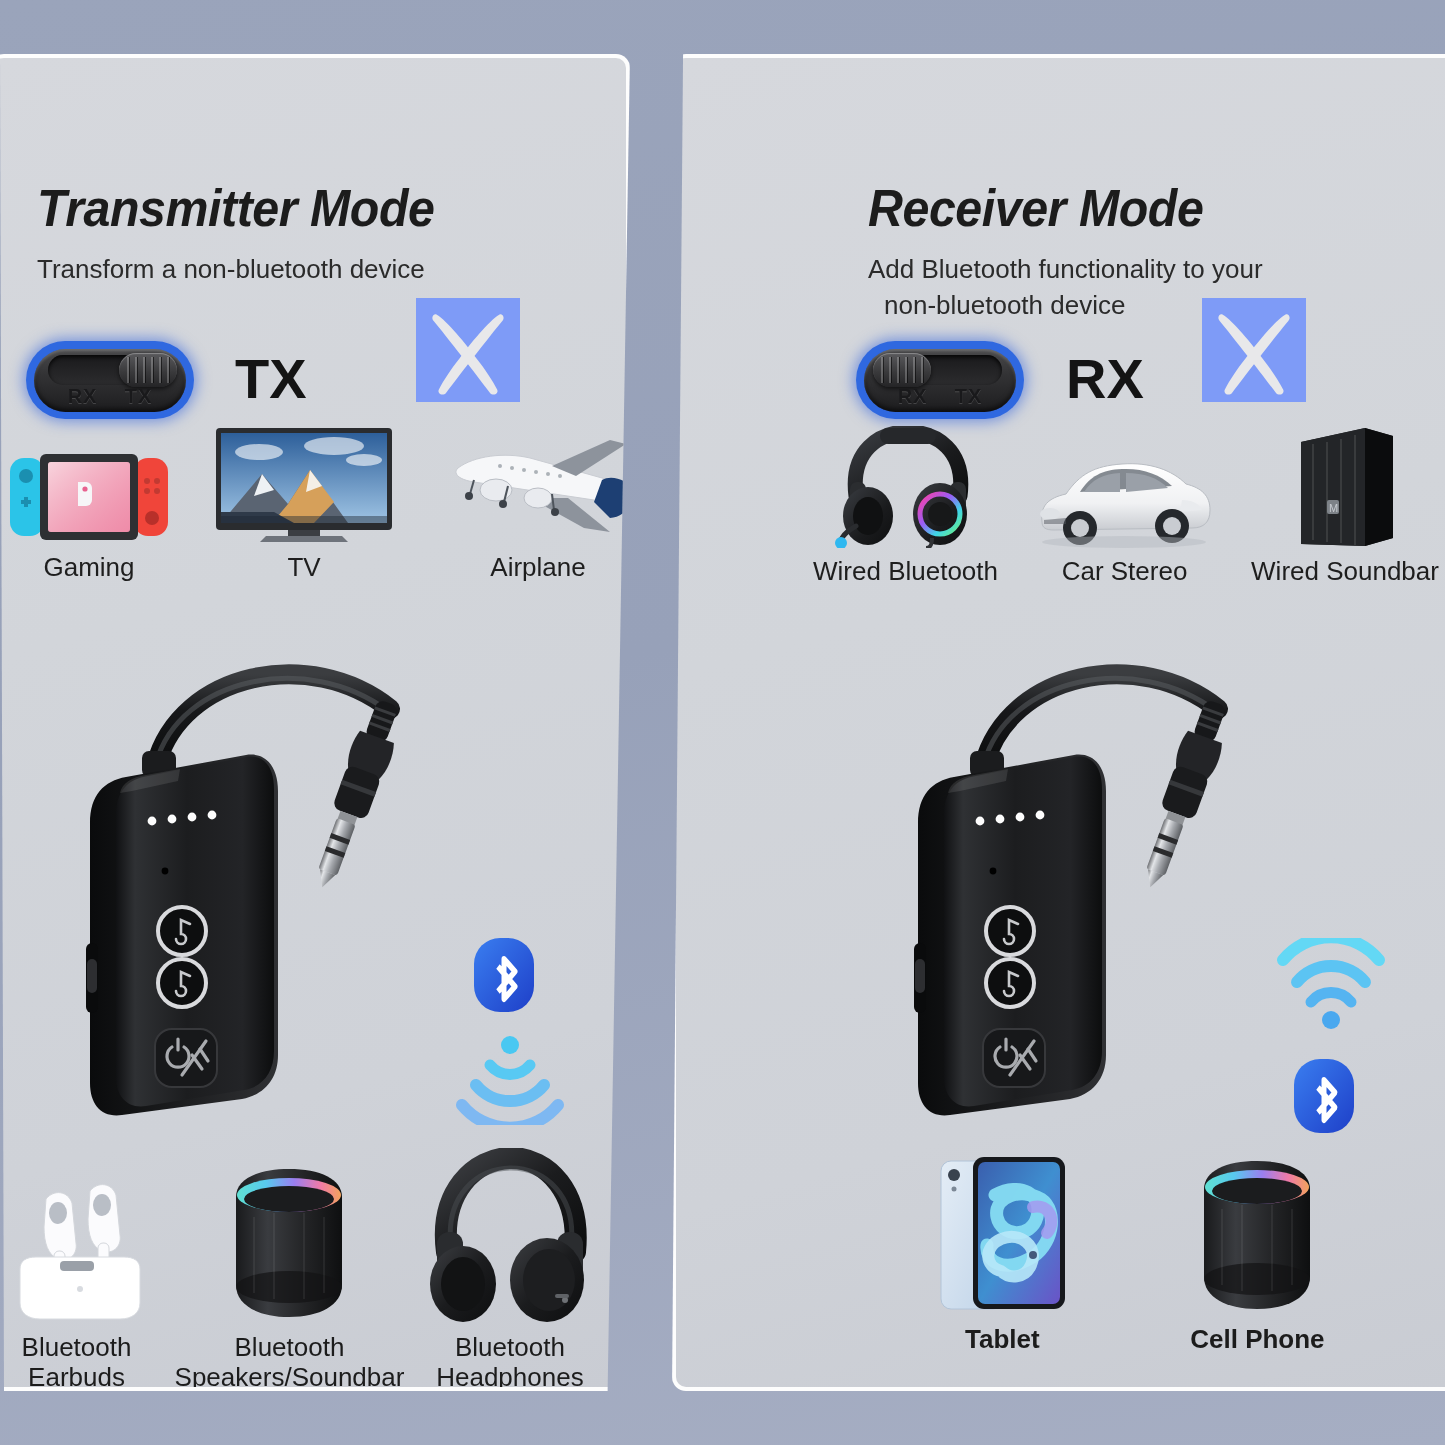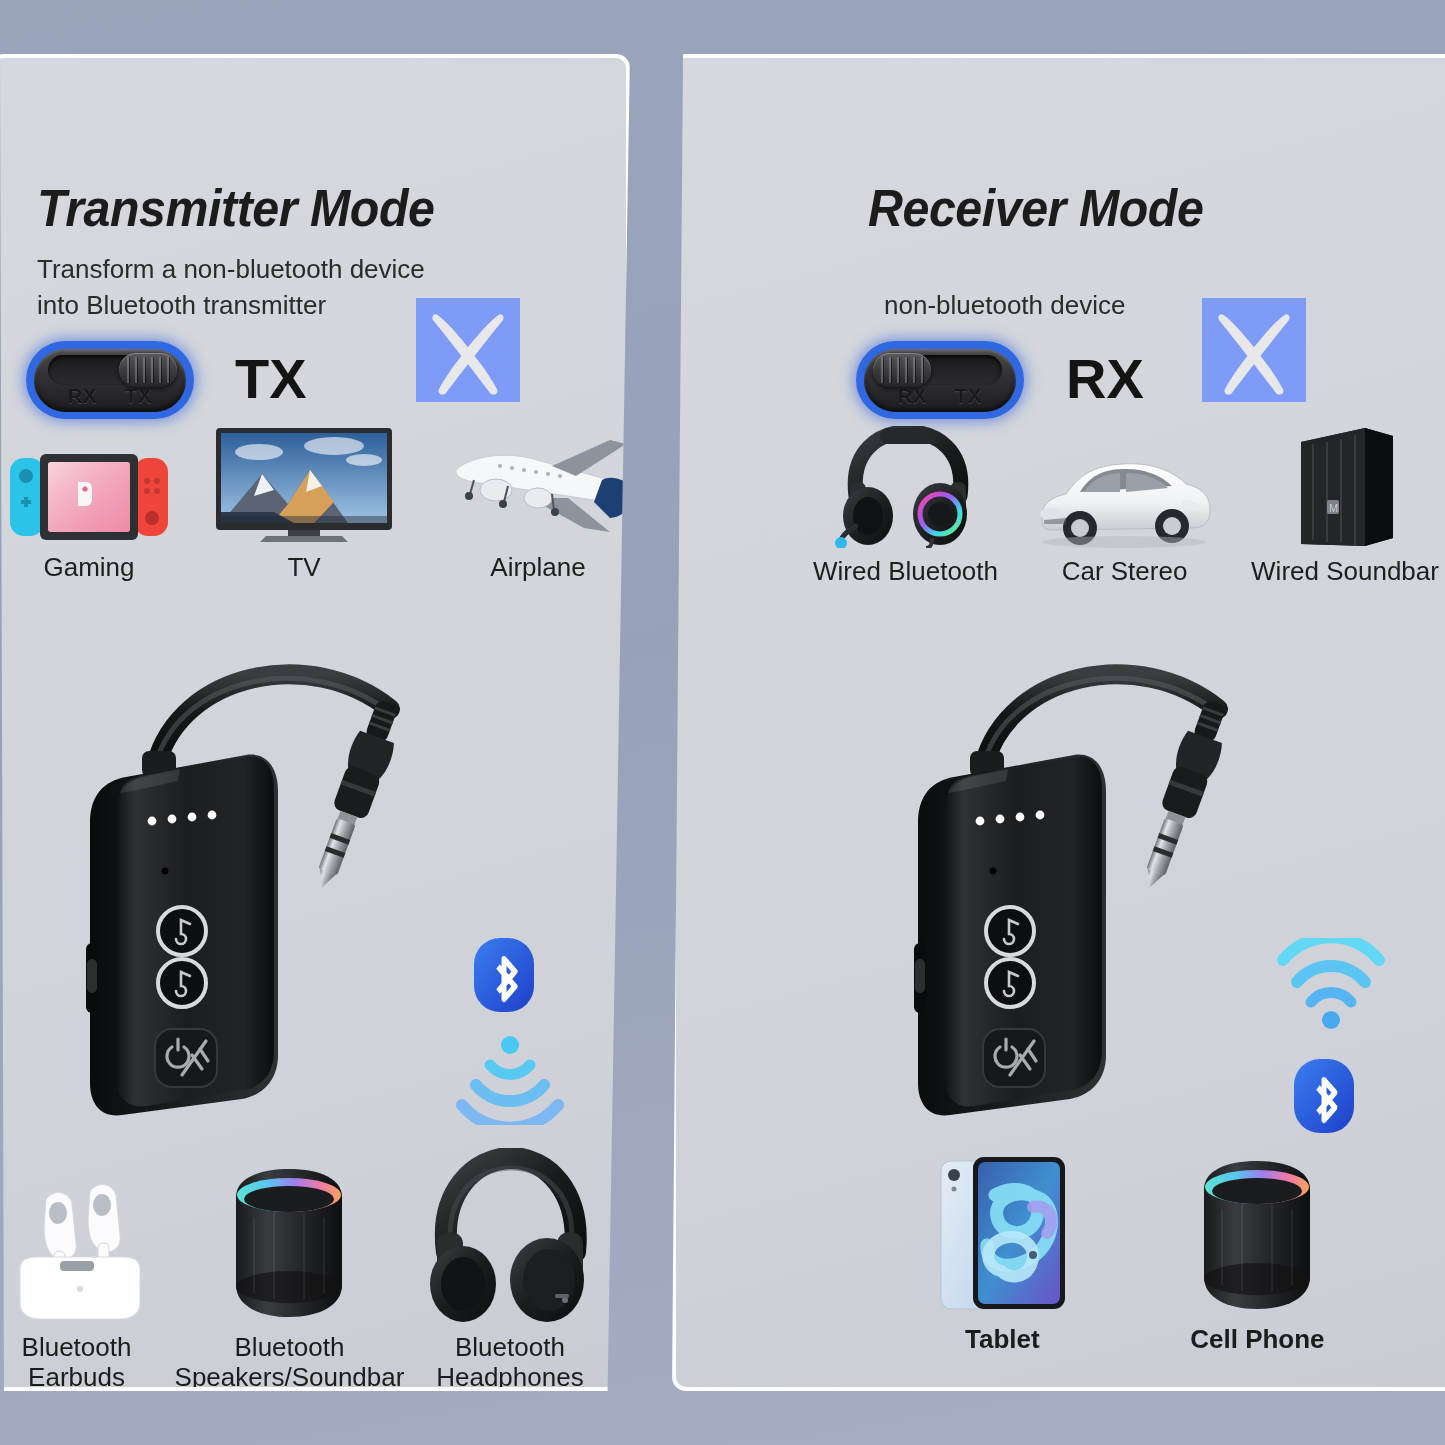--- a/index.html
+++ b/index.html
@@ -124,21 +124,20 @@
 </style>
 </head>
 <body>
 
 <div class="panel" id="panel-left">
   <div class="panel-inner">
 
     <div class="mode-title" style="position:absolute;left:47px;top:120px;">Transmitter Mode</div>
 
     <div class="mode-sub" style="position:absolute;left:47px;top:196px;">Transform a non-bluetooth device</div>
-    <div class="mode-sub" style="position:absolute;left:47px;top:232px;">into Bluetooth transmitter</div>
 
     <div class="x-badge" style="left:426px;top:240px;">
       <svg viewBox="0 0 100 100">
         <g fill="#e8e8ea">
           <path d="M20 16 C30 22 48 44 58 58 C66 68 74 80 78 88 C80 92 74 95 71 91 C64 82 52 66 44 56 C34 43 22 28 17 22 C14 19 17 14 20 16 Z"></path>
           <path d="M80 16 C70 22 52 44 42 58 C34 68 26 80 22 88 C20 92 26 95 29 91 C36 82 48 66 56 56 C66 43 78 28 83 22 C86 19 83 14 80 16 Z"></path>
         </g>
       </svg>
     </div>
 
@@ -464,20 +463,21 @@
     </div>
 
   </div>
 </div>
 
 <div class="panel" id="panel-right">
   <div class="panel-inner">
 
     <div class="mode-title" style="position:absolute;left:192px;top:120px;">Receiver Mode</div>
 
+    <div class="mode-sub" style="position:absolute;left:192px;top:196px;">Add Bluetooth functionality to your</div>
     <div class="mode-sub" style="position:absolute;left:208px;top:232px;">non-bluetooth device</div>
 
     <div class="x-badge" style="left:526px;top:240px;">
       <svg viewBox="0 0 100 100">
         <g fill="#e8e8ea">
           <path d="M20 16 C30 22 48 44 58 58 C66 68 74 80 78 88 C80 92 74 95 71 91 C64 82 52 66 44 56 C34 43 22 28 17 22 C14 19 17 14 20 16 Z"></path>
           <path d="M80 16 C70 22 52 44 42 58 C34 68 26 80 22 88 C20 92 26 95 29 91 C36 82 48 66 56 56 C66 43 78 28 83 22 C86 19 83 14 80 16 Z"></path>
         </g>
       </svg>
     </div>

